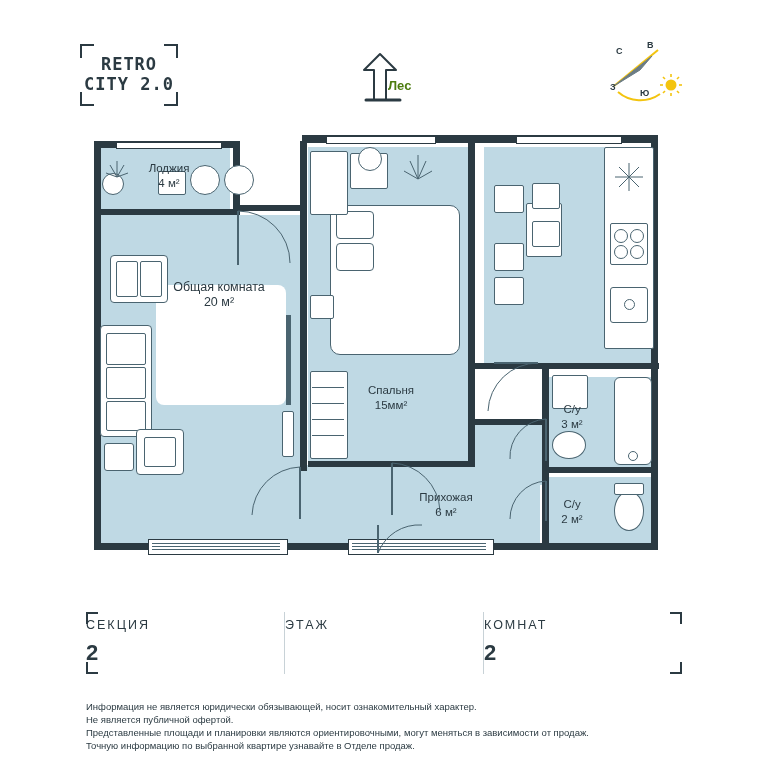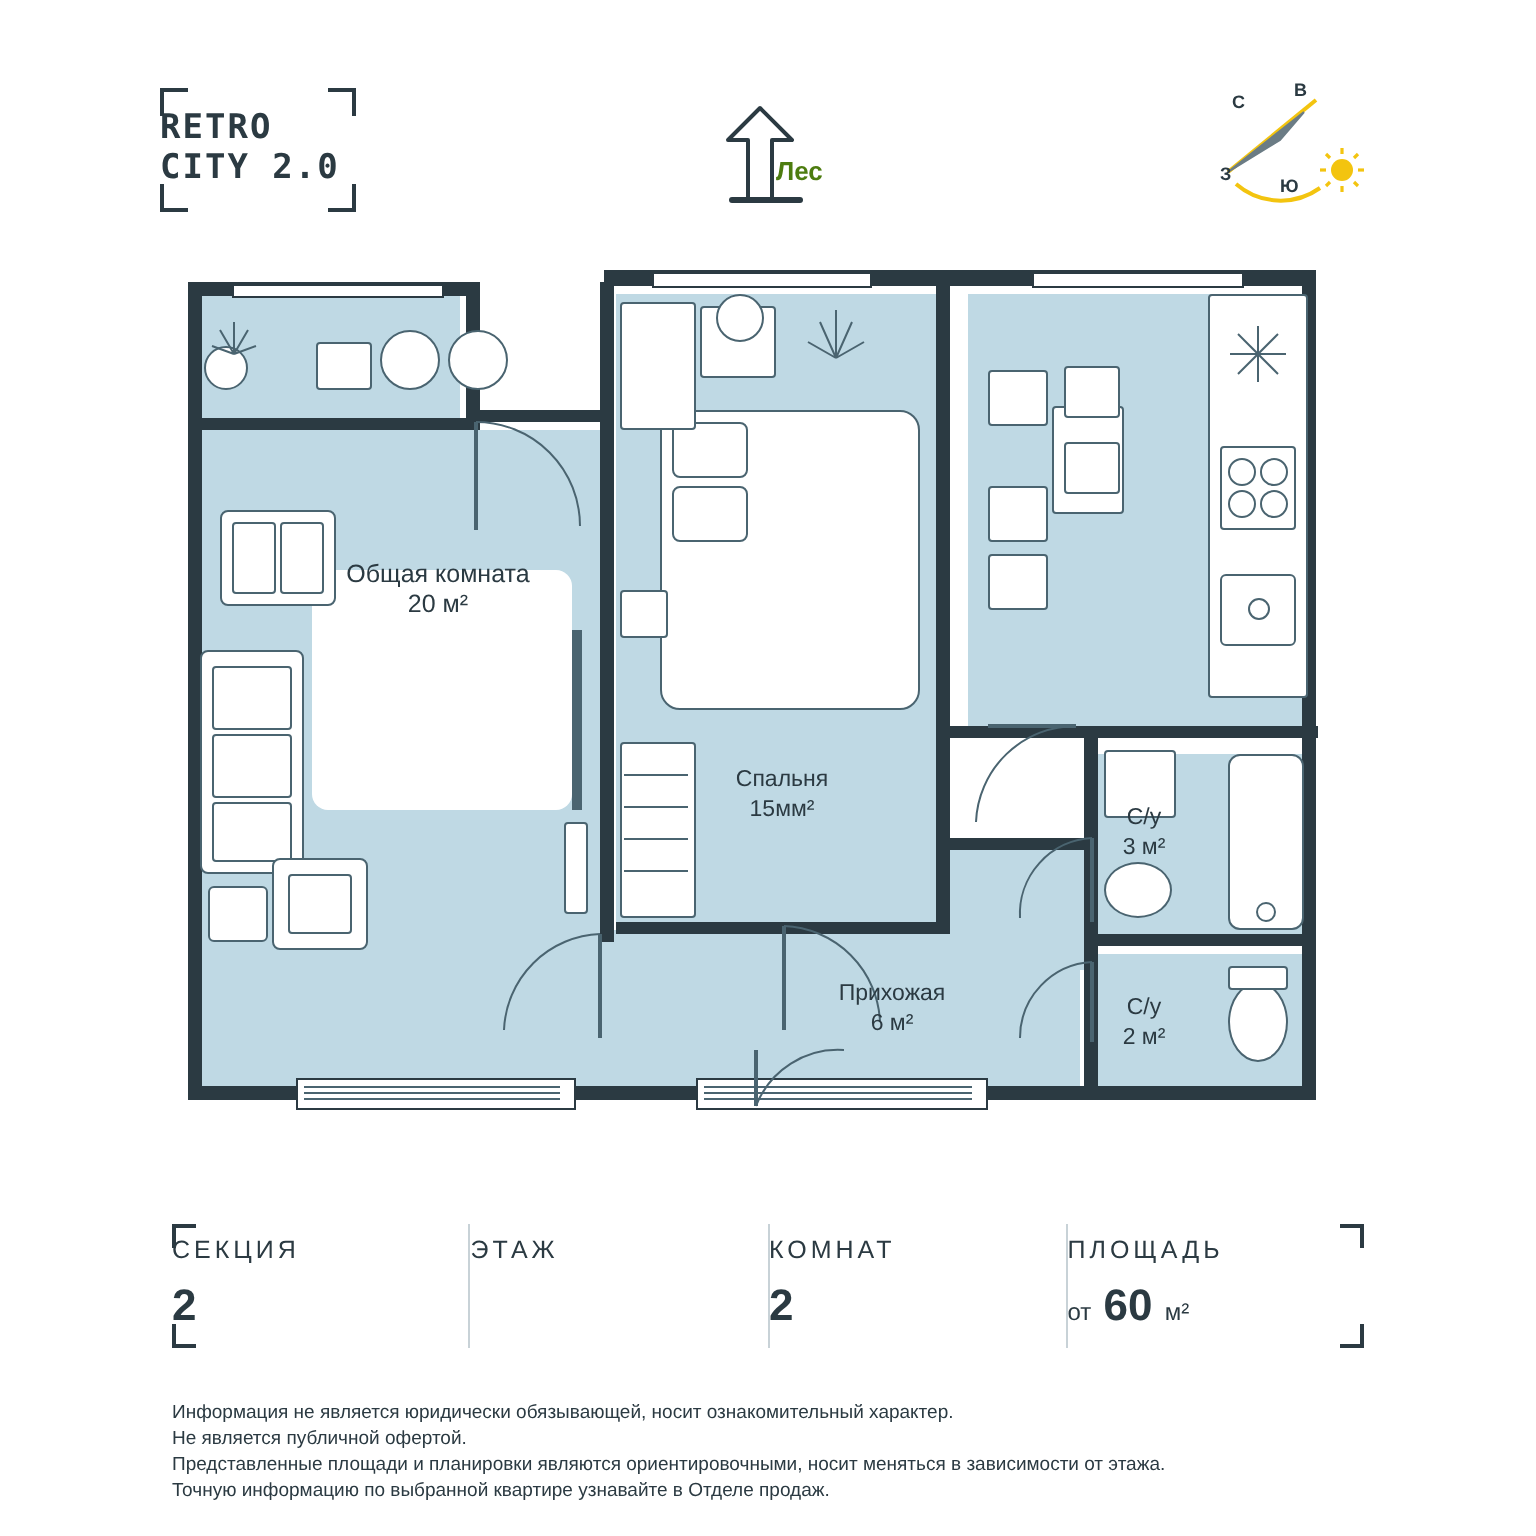--- a/index.html
+++ b/index.html
@@ -15,21 +15,21 @@
   .logo{
     position:absolute;left:80px;top:44px;width:98px;height:62px;
   }
   .logo .brk{position:absolute;width:14px;height:2px;background:#2b3a42;}
   .logo .brkv{position:absolute;width:2px;height:14px;background:#2b3a42;}
   .logo .l1{left:0;top:0;}      .logo .l1v{left:0;top:0;}
   .logo .l2{right:0;top:0;}     .logo .l2v{right:0;top:0;}
   .logo .l3{left:0;bottom:0;}   .logo .l3v{left:0;bottom:0;}
   .logo .l4{right:0;bottom:0;}  .logo .l4v{right:0;bottom:0;}
   .logo .txt{
-    position:absolute;left:0;top:10px;width:98px;text-align:left;
+    position:absolute;left:0;top:10px;width:98px;text-align:center;
     font-family:"DejaVu Sans Mono", monospace;
     font-weight:bold;font-size:17px;line-height:20px;letter-spacing:1px;
     color:#2b3a42;
   }
   
   .forest{position:absolute;left:344px;top:48px;width:90px;height:58px;}
   .forest svg{position:absolute;left:0;top:0;}
   .forest .lbl{
     position:absolute;left:26px;top:24px;font-size:13px;font-weight:bold;color:#4d7c0f;
   }
@@ -259,20 +259,24 @@
   </svg>
   <svg style="position:absolute;left:420px;top:352px;" width="44" height="50">
     <path d="M40 4 A38 38 0 0 0 4 42" fill="none" stroke="#4a6470" stroke-width="1"></path>
     <line x1="40" y1="4" x2="40" y2="44" stroke="#4a6470" stroke-width="2"></line>
   </svg>
   <svg style="position:absolute;left:288px;top:398px;" width="64" height="36">
     <path d="M4 30 A44 44 0 0 1 48 2" fill="none" stroke="#4a6470" stroke-width="1"></path>
     <line x1="4" y1="30" x2="4" y2="2" stroke="#4a6470" stroke-width="2"></line>
   </svg>
 
+  <div class="lbl" style="left:28px;top:36px;width:110px;">
+    <span class="nm">Лоджия</span>
+    <span class="ar">4 м²</span>
+  </div>
   <div class="lbl big" style="left:58px;top:155px;width:150px;">
     <span class="nm">Общая комната</span>
     <span class="ar">20 м²</span>
   </div>
   <div class="lbl" style="left:250px;top:258px;width:110px;">
     <span class="nm">Спальня</span>
     <span class="ar">15мм²</span>
   </div>
   <div class="lbl" style="left:458px;top:277px;width:56px;">
     <span class="nm">С/у</span>
@@ -305,28 +309,20 @@
 
   <div class="spec">
     <div class="cap">ЭТАЖ</div>
   </div>
 
   <div class="spec">
     <div class="cap">КОМНАТ</div>
     <div class="val">2</div>
   </div>
 
-  <div class="spec">
-    <div class="cap">ПЛОЩАДЬ</div>
-    <div class="val">
-      <span class="pre">от</span>
-      <span>60</span>
-      <small>м²</small>
-    </div>
-  </div>
 </div>
 
 <div class="disc">
   <div>Информация не является юридически обязывающей, носит ознакомительный характер.</div>
   <div>Не является публичной офертой.</div>
-  <div>Представленные площади и планировки являются ориентировочными, носит меняться в зависимости от этажа.</div>
+  <div>Представленные площади и планировки являются ориентировочными, могут меняться в зависимости от продаж.</div>
   <div>Точную информацию по выбранной квартире узнавайте в Отделе продаж.</div>
 </div>
 
 </body></html>

